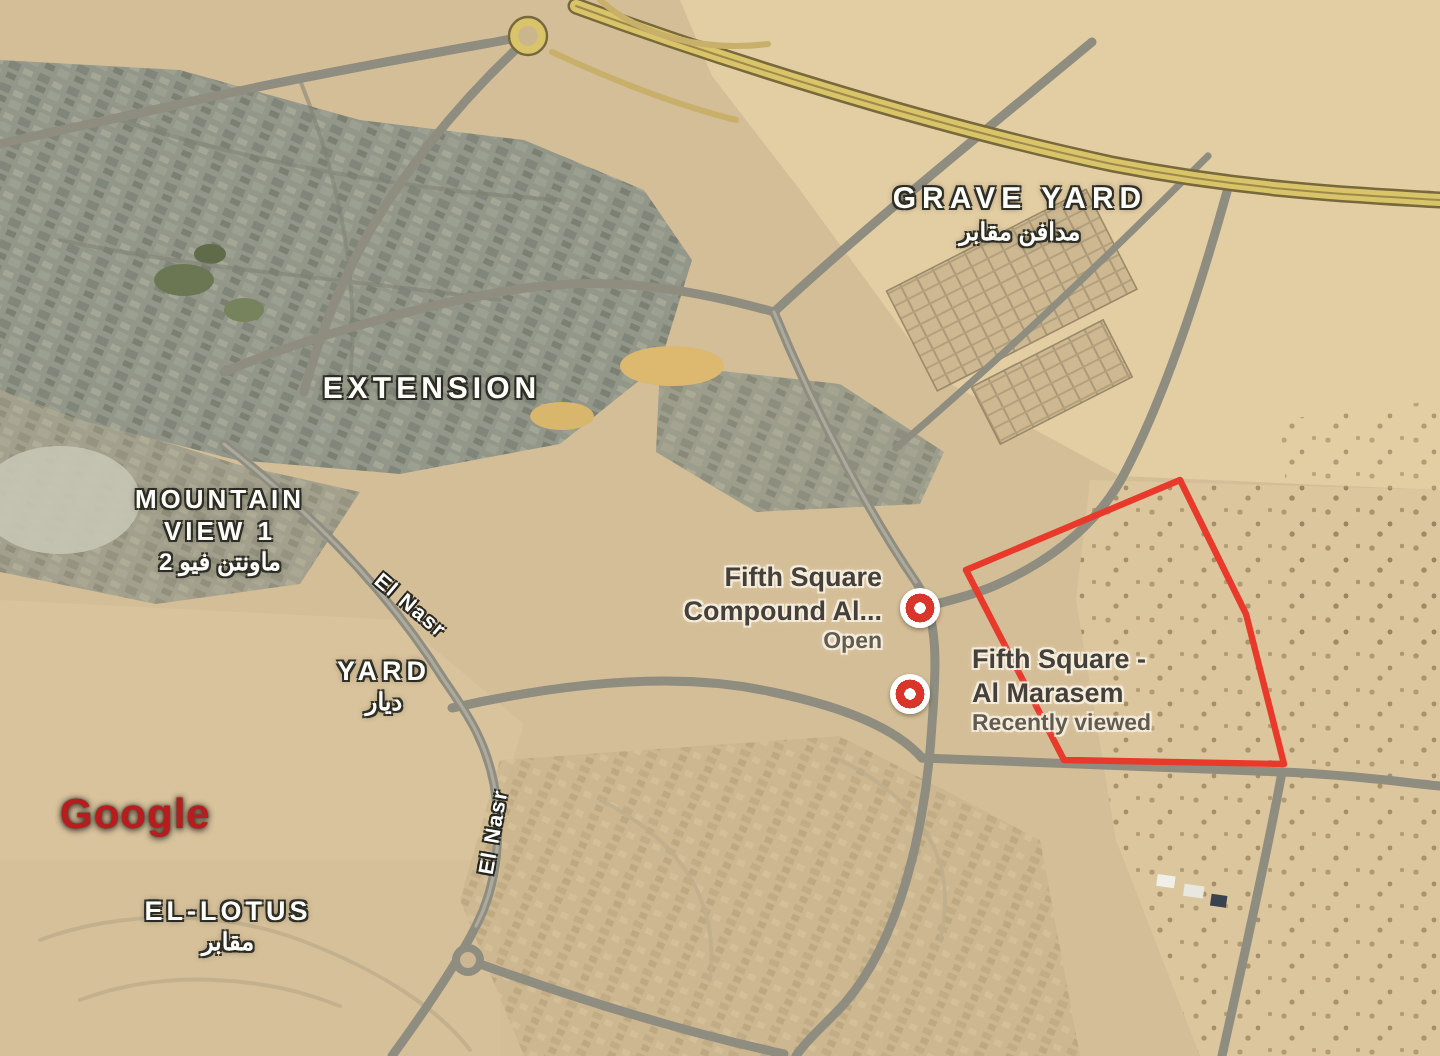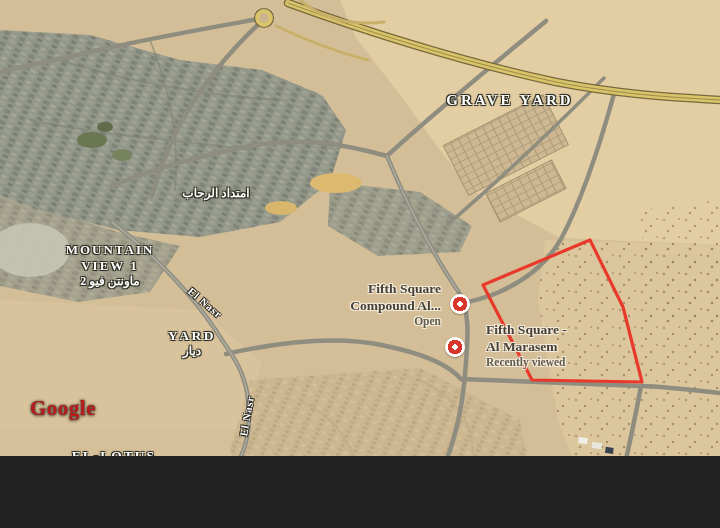--- a/index.html
+++ b/index.html
@@ -1,18 +1,18 @@
 <!DOCTYPE html>
 <html><head>
 <meta charset="utf-8">
 <style>
   html,body{margin:0;padding:0;background:#222;}
   #screen{
-    position:relative;width:720px;height:456px;overflow:hidden;
-    font-family:Liberation Serif, serif;
+    position:relative;width:720px;height:528px;overflow:hidden;
+    font-family:Liberation Sans, sans-serif;
     background:#d4be97;
   }
   #map-svg{position:absolute;left:0;top:0;filter:blur(.35px);}
   
   .area-label{
     position:absolute;transform:translateX(-50%);text-align:center;
     color:#fdfdfa;font-weight:bold;line-height:1.22;white-space:nowrap;
     text-shadow:-1px -1px 0 rgba(42,42,34,.95),1px -1px 0 rgba(42,42,34,.95),
       -1px 1px 0 rgba(42,42,34,.95),1px 1px 0 rgba(42,42,34,.95),0 0 3px rgba(42,42,34,.75);
   }
@@ -167,25 +167,26 @@
       <circle cx="264" cy="18" r="7" fill="#cbb58d" stroke="#d9c469" stroke-width="4"></circle>
       <circle cx="264" cy="18" r="9.5" fill="none" stroke="#77693c" stroke-width="1.2"></circle>
       <circle cx="234" cy="480" r="6" fill="#cdb792" stroke="#8e8d80" stroke-width="4"></circle>
     </g>
 
     <polygon points="590,240 483,285 532,380 642,382 623,307" fill="none" stroke="#E8392B" stroke-width="3.2" stroke-linejoin="round"></polygon>
   </svg>
 
   <div class="area-label" id="lbl-grave">
     <span>GRAVE YARD</span>
+    <span class="ar">مدافن مقابر</span>
   </div>
 
   <div class="area-label" id="lbl-rehab">
     <br>
-    <span class="ar">امتداد الرحاب</span>
+    <span>EXTENSION</span>
   </div>
 
   <div class="area-label" id="lbl-mview">
     <span>MOUNTAIN</span><br>
     <span>VIEW 1</span>
     <span class="ar">ماونتن فيو 2</span>
   </div>
 
   <div class="area-label" id="lbl-dyar">
     <span>YARD</span>

